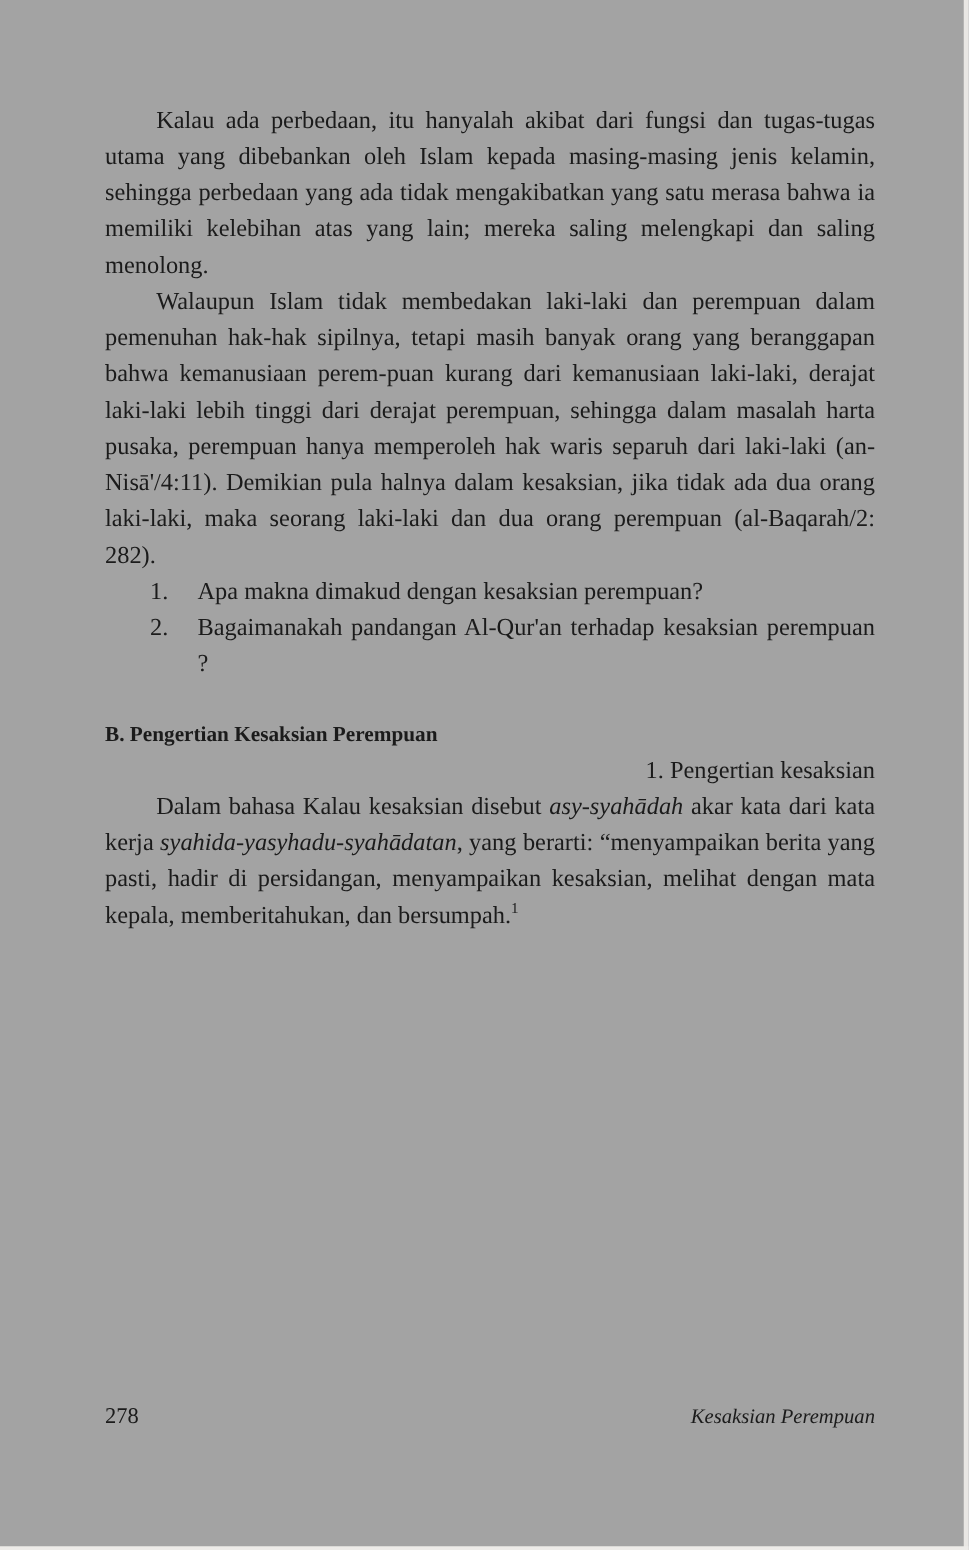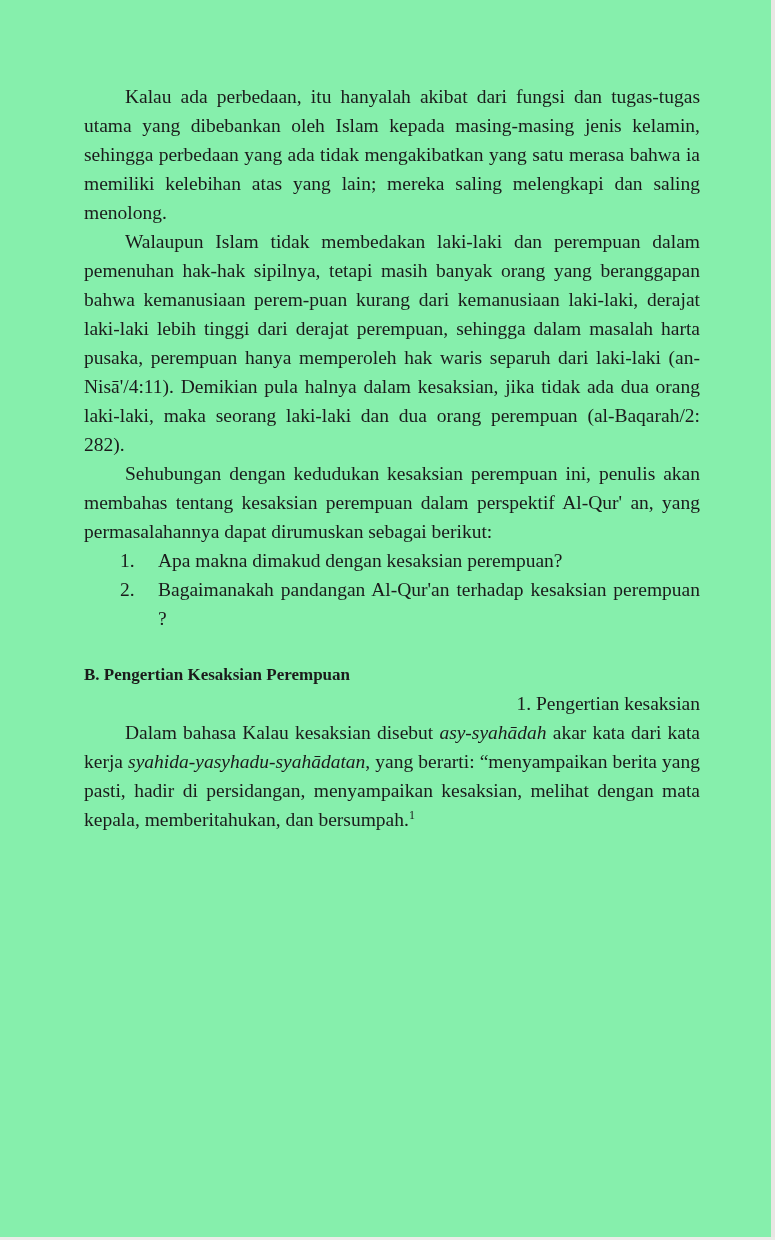--- a/index.html
+++ b/index.html
@@ -4,21 +4,21 @@
 <style>
   html, body {
     margin: 0;
     padding: 0;
     background: #ffffff;
   }
   .page {
     position: relative;
     width: 775px;
     height: 1240px;
-    background: #86efac;
+    background: #a3a3a3;
     box-sizing: border-box;
     font-family: "Liberation Serif", serif;
     color: #1b1b1b;
     overflow: hidden;
   }
   .scan-edge-right {
     position: absolute;
     top: 0;
     right: 0;
     width: 4px;
@@ -101,21 +101,20 @@
 <body>
 
 <div class="page">
 
   <div class="body-text">
 
     <p class="para">Kalau ada perbedaan, itu hanyalah akibat dari fungsi dan tugas-tugas utama yang dibebankan oleh Islam kepada masing-masing jenis kelamin, sehingga perbedaan yang ada tidak mengakibatkan yang satu merasa bahwa ia memiliki kelebihan atas yang lain; mereka saling melengkapi dan saling menolong.</p>
 
     <p class="para">Walaupun Islam tidak membedakan laki-laki dan perempuan dalam pemenuhan hak-hak sipilnya, tetapi masih banyak orang yang beranggapan bahwa kemanusiaan perem-puan kurang dari kemanusiaan laki-laki, derajat laki-laki lebih tinggi dari derajat perempuan, sehingga dalam masalah harta pusaka, perempuan hanya memperoleh hak waris separuh dari laki-laki (an-Nisā'/4:11). Demikian pula halnya dalam kesaksian, jika tidak ada dua orang laki-laki, maka seorang laki-laki dan dua orang perempuan (al-Baqarah/2: 282).</p>
 
-    <p class="para">Sehubungan dengan kedudukan kesaksian perempuan ini, penulis akan membahas tentang kesaksian perempuan dalam perspektif Al-Qur' an, yang permasalahannya dapat dirumuskan sebagai berikut:</p>
 
     <div class="list">
       <div class="list-item">
         <span class="num">1.</span>
         <span class="txt">Apa makna dimakud dengan kesaksian perempuan?</span>
       </div>
       <div class="list-item">
         <span class="num">2.</span>
         <span class="txt">Bagaimanakah pandangan Al-Qur'an terhadap kesaksian perempuan ?</span>
       </div>
@@ -123,17 +122,21 @@
 
     <h2 class="section-heading">B. Pengertian Kesaksian Perempuan</h2>
 
     <div class="subsection-heading">1. Pengertian kesaksian</div>
 
     <p class="para"><span>Dalam bahasa Kalau kesaksian disebut </span><em class="term">asy-syahādah</em><span> akar kata dari kata kerja </span><em class="term">syahida-yasyhadu-syahādatan</em><span>, yang berarti: “menyampaikan berita yang pasti, hadir di persidangan, menyampaikan kesaksian, melihat dengan mata kepala, memberitahukan, dan bersumpah.</span><sup class="fnref">1</sup></p>
 
 
   </div>
 
+  <div class="footer">
+    <span class="page-num">278</span>
+    <span class="running-title">Kesaksian Perempuan</span>
+  </div>
 
   <div class="scan-edge-right"></div>
   <div class="scan-edge-bottom"></div>
 
 </div>
 
 </body></html>

